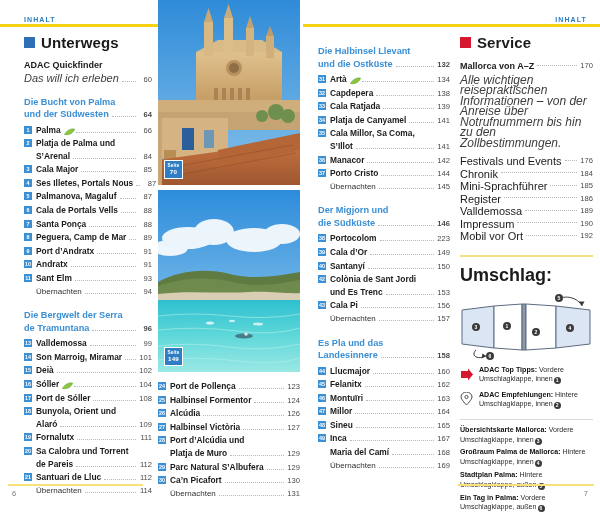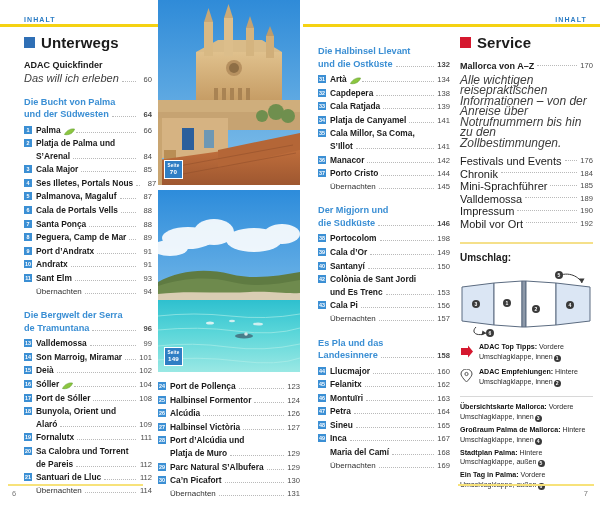--- a/index.html
+++ b/index.html
@@ -176,21 +176,21 @@
     line-height: 10.5px; margin-top: 2px; margin-bottom: 7px;
   }
   .svc-row { display: flex; align-items: center; line-height: 12.5px; }
   .svc-nm { font-size: 11px; color: #1b1b1b; white-space: nowrap; }
 
   .umschlag-rule {
     height: 2px; background: #f5e08a;
     margin: 12px 0 8px 0;
   }
   .umschlag-title {
-    font-size: 10px; font-weight: bold; color: #1b1b1b;
+    font-size: 18px; font-weight: bold; color: #1b1b1b;
     margin-bottom: 6px;
   }
 
   .diagram {
     position: relative;
     width: 133px; height: 68px;
     margin-bottom: 6px;
   }
   .diagram svg { display: block; }
 
@@ -676,21 +676,21 @@
               <span class="sec-head-txt">die Südküste</span>
               <span class="dots"></span>
               <span class="pg">146</span>
             </div>
           </div>
           <div class="toc">
             <div class="row">
               <span class="num">38</span>
               <span class="nm">Portocolom</span>
               <span class="dots"></span>
-              <span class="pg">198</span>
+              <span class="pg">223</span>
             </div>
             <div class="row">
               <span class="num">39</span>
               <span class="nm">Cala d’Or</span>
               <span class="dots"></span>
               <span class="pg">149</span>
             </div>
             <div class="row">
               <span class="num">40</span>
               <span class="nm">Santanyí</span>
@@ -743,21 +743,21 @@
               <span class="pg">162</span>
             </div>
             <div class="row">
               <span class="num">46</span>
               <span class="nm">Montuïri</span>
               <span class="dots"></span>
               <span class="pg">163</span>
             </div>
             <div class="row">
               <span class="num">47</span>
-              <span class="nm">Petra</span>
+              <span class="nm">Millor</span>
               <span class="dots"></span>
               <span class="pg">164</span>
             </div>
             <div class="row">
               <span class="num">48</span>
               <span class="nm">Sineu</span>
               <span class="dots"></span>
               <span class="pg">165</span>
             </div>
             <div class="row">
@@ -804,20 +804,25 @@
         </div>
         <div class="svc-row">
           <span class="svc-nm">Chronik</span>
           <span class="dots"></span>
           <span class="pg">184</span>
         </div>
         <div class="svc-row">
           <span class="svc-nm">Mini-Sprachführer</span>
           <span class="dots"></span>
           <span class="pg">185</span>
+        </div>
+        <div class="svc-row">
+          <span class="svc-nm">Register</span>
+          <span class="dots"></span>
+          <span class="pg">186</span>
         </div>
         <div class="svc-row">
           <span class="svc-nm">Valldemossa</span>
           <span class="dots"></span>
           <span class="pg">189</span>
         </div>
         <div class="svc-row">
           <span class="svc-nm">Impressum</span>
           <span class="dots"></span>
           <span class="pg">190</span>

